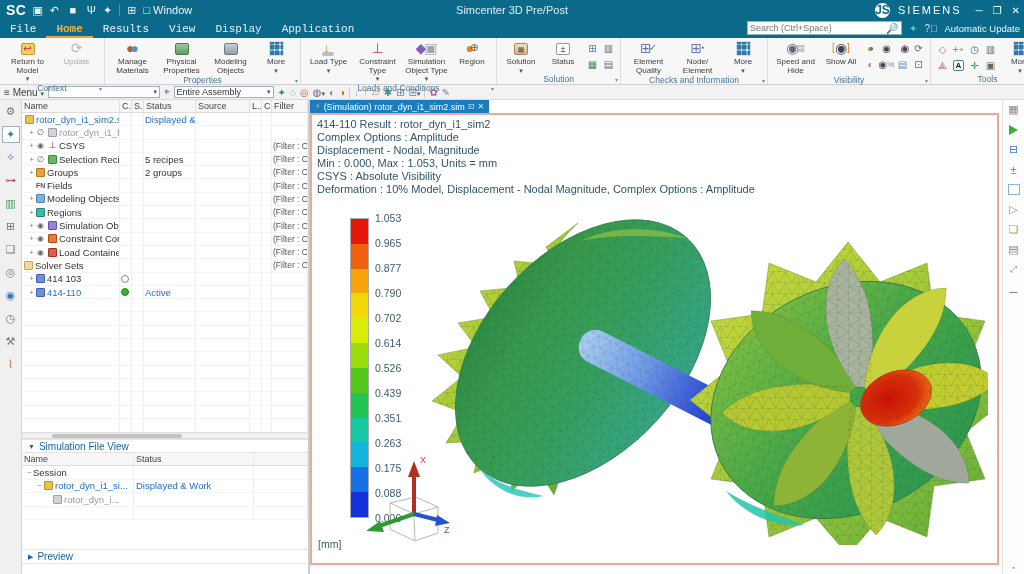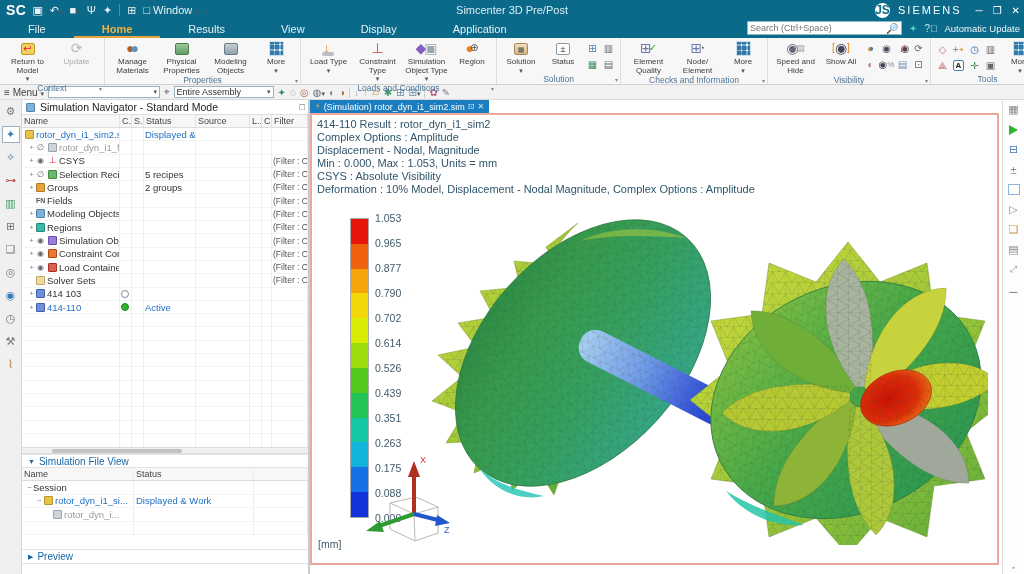--- a/index.html
+++ b/index.html
@@ -14,21 +14,21 @@
   .qat .qi { cursor:default; }
   .qat .sep { width:1px; height:12px; background:#4b93ac; }
   .tb .title { position:absolute; left:0; right:0; text-align:center; font-size:11px; color:#dcecf2; pointer-events:none; }
   .tb .right { margin-left:auto; display:flex; align-items:center; gap:8px; z-index:2; }
   .avatar { width:15px; height:15px; border-radius:50%; background:#fff; color:#0b6a89; font-size:12px; font-weight:bold; display:flex; align-items:center; justify-content:center; }
   .brand { font-weight:normal; letter-spacing:2px; font-size:11px; }
   .winbtns { display:flex; gap:10px; font-size:10px; margin-left:6px; }
 
   
   .tabs { height:18px; background:#0b6a89; display:flex; align-items:flex-end; color:#e6f1f5; font-size:11px; position:relative; }
-  .rtab { padding:2px 28px 3px; cursor:default; }
+  .rtab { padding:2px 10px 3px; cursor:default;font-family:Liberation Mono, monospace; }
   .rtab.active { color:#f2b13d; border-bottom:2px solid #e8a33d; padding-bottom:1px; font-weight:bold; }
   .tabs .tright { position:absolute; right:4px; top:1px; display:flex; align-items:center; gap:7px; }
   .searchbox { background:#fff; border:1px solid #8fb6c4; height:14px; width:155px; display:flex; align-items:center; padding:0 2px; }
   .searchbox input { border:none; outline:none; flex:1; font-size:9px; color:#444; width:120px; font-family:inherit; }
   .searchbox .mag { color:#777; font-size:10px; }
   .tico { font-size:10px; color:#cfe6ef; }
   .autoupd { font-size:9.5px; color:#eef6fa; }
 
   
   .ribbon { height:47px; background:#f7f7f7; border-bottom:1px solid #d0d0d0; display:flex; }
@@ -417,25 +417,20 @@
       <span class="resico">⊞</span>
       <span class="resico">❏</span>
       <span class="resico">◎</span>
       <span class="resico" style="color:#3a7ab0">◉</span>
       <span class="resico">◷</span>
       <span class="resico">⚒</span>
       <span class="resico" style="color:#b07a3a">⌇</span>
     </div>
 
     <div class="lpanel">
-      <div class="phead">
-        <span class="ti i-mo"></span>
-        <span>Simulation Navigator - Standard Mode</span>
-        <span class="pmax">□</span>
-      </div>
       <div class="thead">
         <span class="c">Name</span>
         <span class="c">C.</span>
         <span class="c">S..</span>
         <span class="c">Status</span>
         <span class="c">Source</span>
         <span class="c">L..</span>
         <span class="c">C.</span>
         <span class="c">Filter</span>
       </div>
@@ -592,21 +587,21 @@
           </span>
         <span class="c"></span>
           <span class="c"></span>
           <span class="c"></span>
           <span class="c"></span>
           <span class="c"></span>
           <span class="c"></span>
         <span class="c ftxt">(Filter : Off)(</span>
       </div>
       <div class="trow">
-        <span class="c" style="padding-left:13px">
+        <span class="c" style="padding-left:1px">
             <span class="ti i-fol"></span>
             <span>Solver Sets</span>
           </span>
         <span class="c"></span>
           <span class="c"></span>
           <span class="c"></span>
           <span class="c"></span>
           <span class="c"></span>
           <span class="c"></span>
         <span class="c ftxt">(Filter : Off)(</span>

